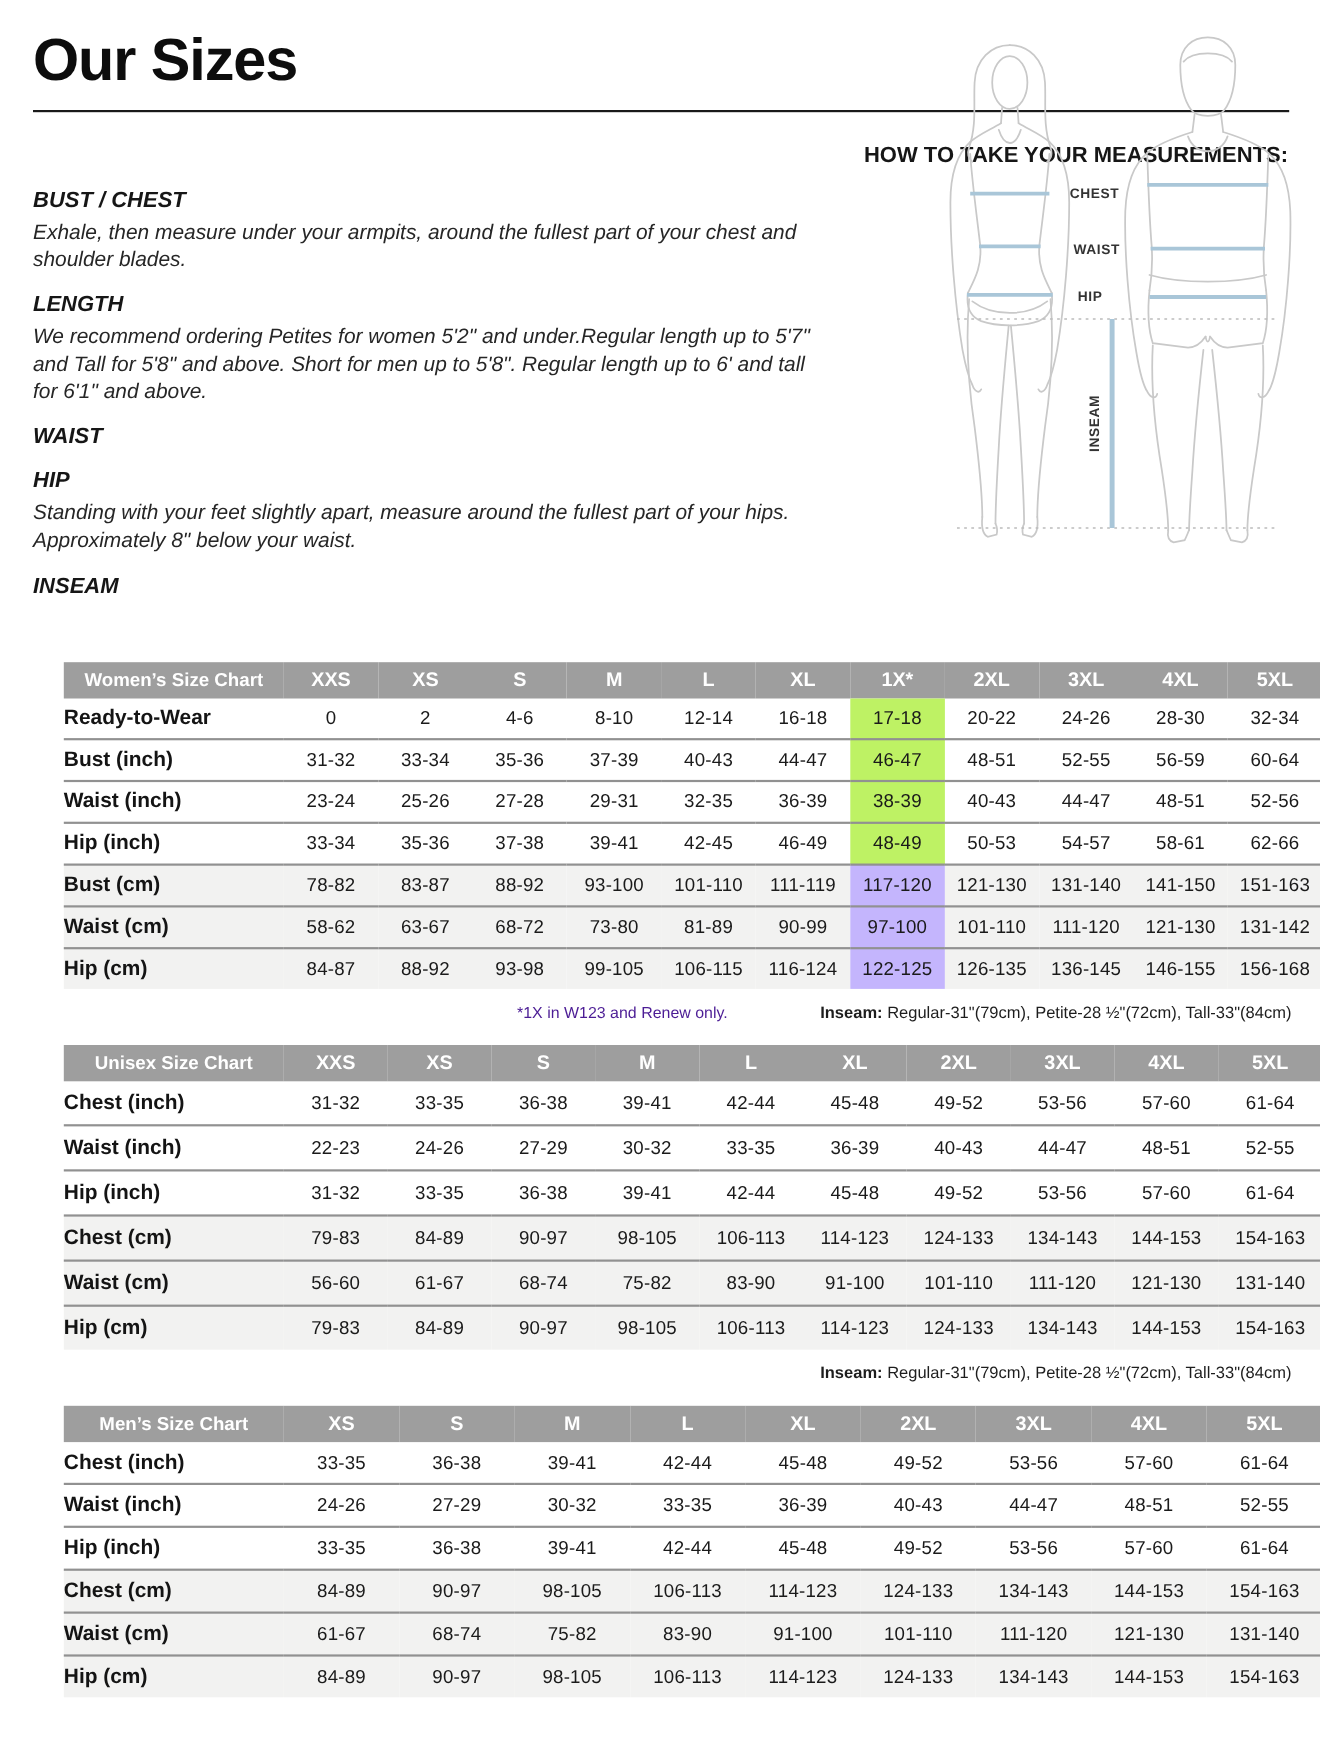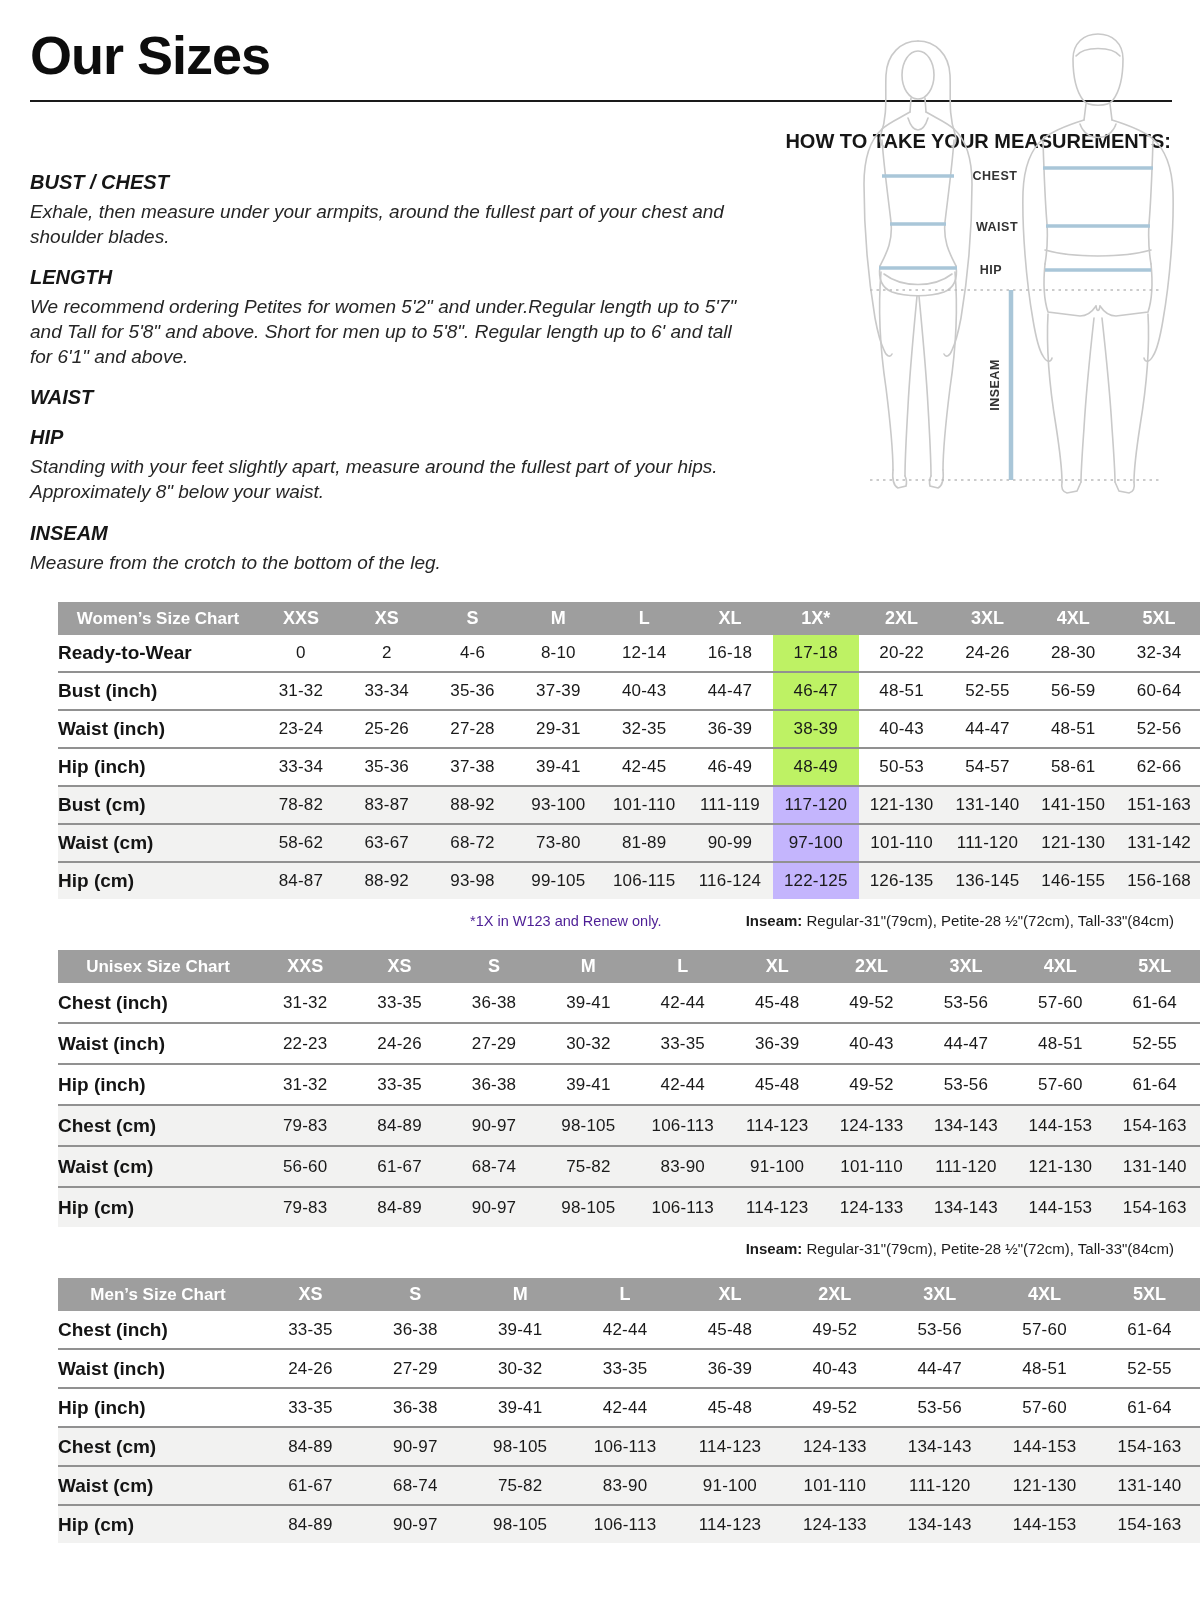--- a/index.html
+++ b/index.html
@@ -73,21 +73,20 @@
     </div>
     <div class="section">
       <h3>WAIST</h3>
     </div>
     <div class="section">
       <h3>HIP</h3>
       <p>Standing with your feet slightly apart, measure around the fullest part of your hips. Approximately 8" below your waist.</p>
     </div>
     <div class="section">
       <h3>INSEAM</h3>
-      <p>Measure from the crotch to the bottom of the leg.</p>
     </div>
 
     <div class="diagram">
       <svg width="376" height="472" viewBox="0 0 376 472">
 
         <g class="fig">
           <path d="M100,13 C83,13 69,26 68,47 C67,66 70,86 63,106 C61,112 62,116 66,119"></path>
           <path d="M100,13 C117,13 131,26 132,47 C133,66 130,86 137,106 C139,112 138,116 134,119"></path>
           <ellipse cx="100" cy="47" rx="16" ry="24" fill="#ffffff"></ellipse>
           <path d="M93,70 L92,84 M107,70 L108,84"></path>

